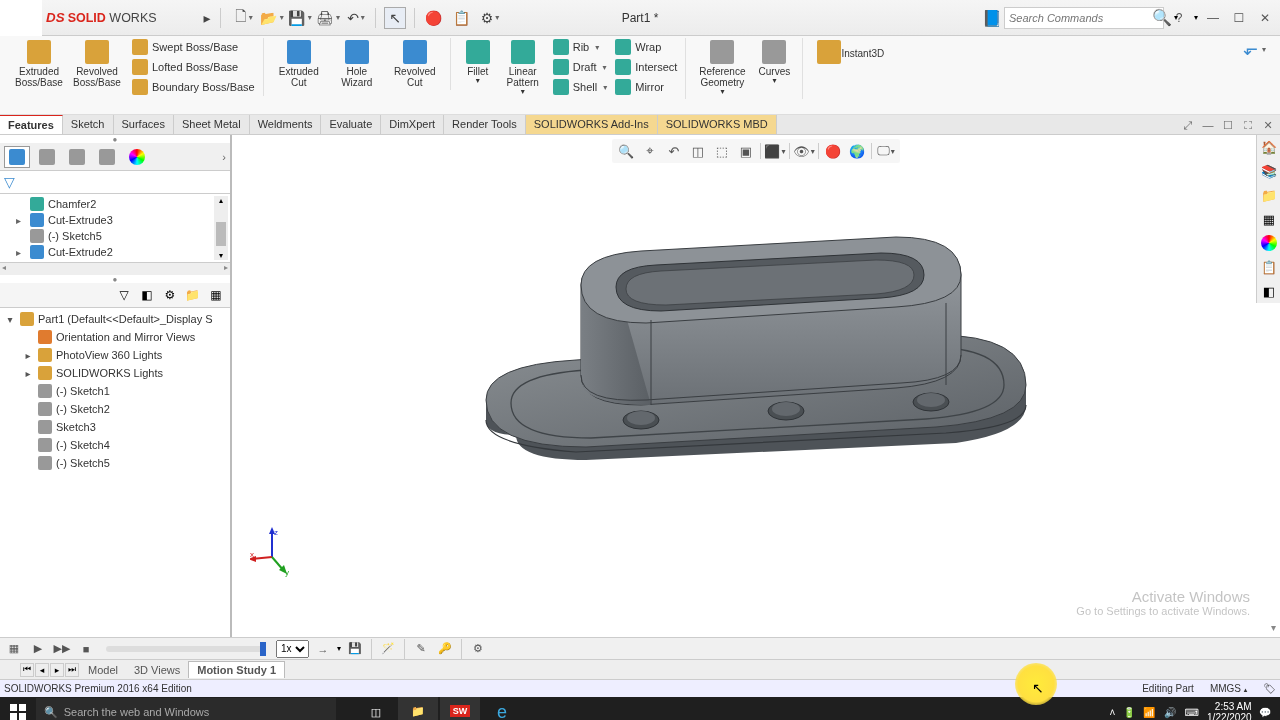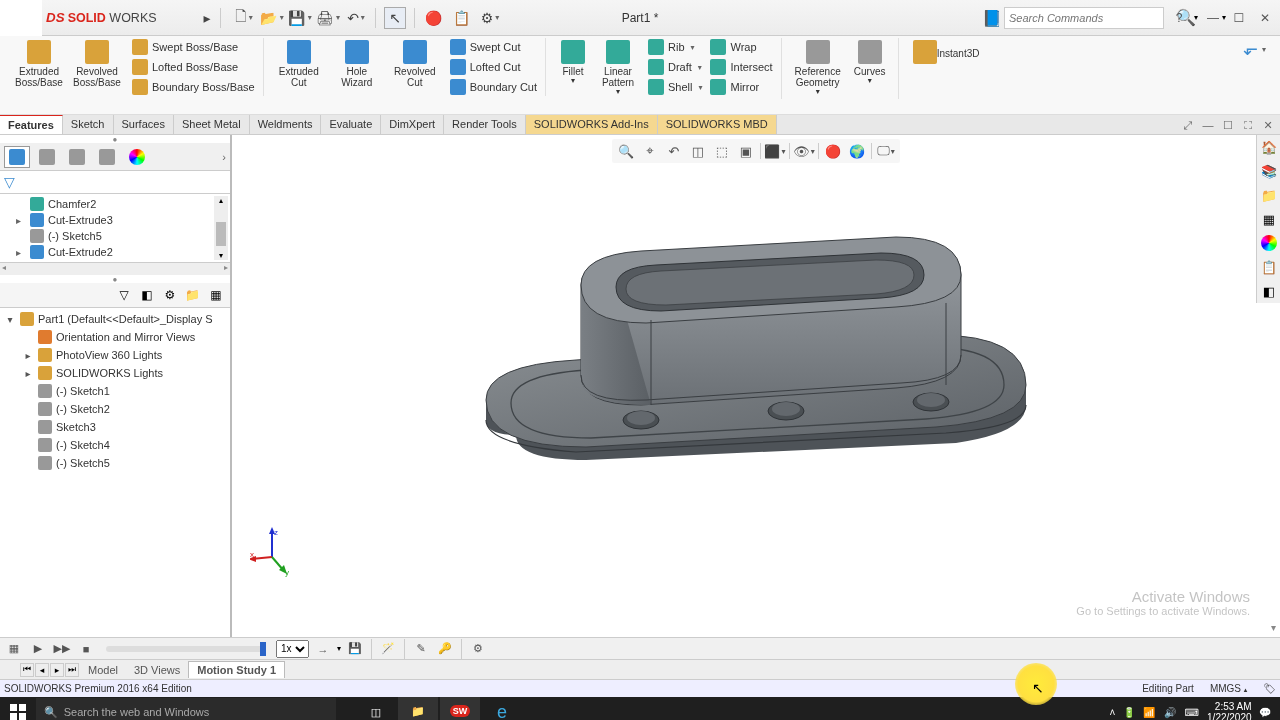--- a/index.html
+++ b/index.html
@@ -8,21 +8,21 @@
 
 .titlebar { height: 36px; background: linear-gradient(#f5f5f5,#ececec); display: flex; align-items: center; border-bottom: 1px solid #ccc; margin-left: 42px; }
 .sw-logo { width: 150px; height: 28px; margin-left: 4px; display: flex; align-items: center; }
 .sw-logo svg { height: 26px; }
 .qat { display: flex; align-items: center; gap: 6px; margin-left: 10px; }
 .qat-item { width: 22px; height: 22px; display: flex; align-items: center; justify-content: center; color: #444; font-size: 14px; }
 .qat-item.drop::after { content: "▾"; font-size: 8px; margin-left: 2px; color: #666; }
 .sep-v { width: 1px; height: 20px; background: #ccc; margin: 0 2px; }
 .doc-title { position: absolute; left: 50%; transform: translateX(-50%); font-size: 12px; color: #333; }
 .titlebar-right { margin-left: auto; display: flex; align-items: center; gap: 4px; padding-right: 4px; }
-.search-box { display: flex; align-items: center; background: #fff; border: 1px solid #ccc; height: 22px; width: 160px; padding: 0 4px; gap: 24px; }
+.search-box { display: flex; align-items: center; background: #fff; border: 1px solid #ccc; height: 22px; width: 160px; padding: 0 4px; }
 .search-box input { border: none; outline: none; font-size: 11px; flex: 1; font-style: italic; color: #888; }
 .win-btn { width: 22px; height: 20px; display: flex; align-items: center; justify-content: center; font-size: 12px; color: #555; }
 
 
 .ribbon { background: #f8f8f8; border-bottom: 1px solid #ccc; }
 .ribbon-cmds { display: flex; padding: 2px 4px; gap: 0; align-items: flex-start; min-height: 78px; }
 .rgroup { display: flex; flex-direction: column; align-items: center; border-right: 1px solid #e0e0e0; padding: 0 6px; }
 .rgroup.flat { border-right: none; }
 .big-btn { display: flex; flex-direction: column; align-items: center; width: 58px; padding: 2px; font-size: 10px; text-align: center; line-height: 1.1; color: #333; }
 .big-btn .icon { width: 24px; height: 24px; margin-bottom: 2px; }
@@ -192,34 +192,20 @@
             <span>Extruded Cut</span>
           </div>
         <div class="big-btn">
             <span class="icon"><span class="ibox blue"></span></span>
             <span>Hole Wizard</span>
           </div>
         <div class="big-btn">
             <span class="icon"><span class="ibox blue"></span></span>
             <span>Revolved Cut</span>
           </div>
-        <div class="col-stack" style="margin-left:4px;">
-          <div class="small-row">
-              <span class="icon"><span class="ibox blue"></span></span>
-              <span>Swept Cut</span>
-            </div>
-          <div class="small-row">
-              <span class="icon"><span class="ibox blue"></span></span>
-              <span>Lofted Cut</span>
-            </div>
-          <div class="small-row">
-              <span class="icon"><span class="ibox blue"></span></span>
-              <span>Boundary Cut</span>
-            </div>
-        </div>
       </div>
     </div>
     <div class="rgroup">
       <div style="display:flex;">
         <div class="big-btn" style="width:42px;text-align:center;">
             <span class="icon"><span class="ibox teal"></span></span>
             <span>Fillet</span>
             <span style="font-size:8px;">▾</span>
           </div>
         <div class="big-btn" style="width:48px;">
@@ -573,21 +559,21 @@
       </svg>
   </div>
   <div class="tb-search">
     <span style="margin-right:6px;">🔍</span>
       <span>Search the web and Windows</span>
   </div>
   <div class="tb-icons">
     <div class="tb-icon">◫</div>
     <div class="tb-icon active">📁</div>
     <div class="tb-icon active">
-        <span style="background:#da251c;color:#fff;padding:1px 3px;font-size:9px;font-weight:bold;border-radius:6px;">SW</span>
+        <span style="background:#da251c;color:#fff;padding:1px 3px;font-size:9px;font-weight:bold;">SW</span>
       </div>
     <div class="tb-icon">
         <span style="color:#3ba9e0;font-size:18px;">e</span>
       </div>
   </div>
   <div class="tray">
     <span>˄</span>
     <span>🔋</span>
     <span>📶</span>
     <span>🔊</span>

